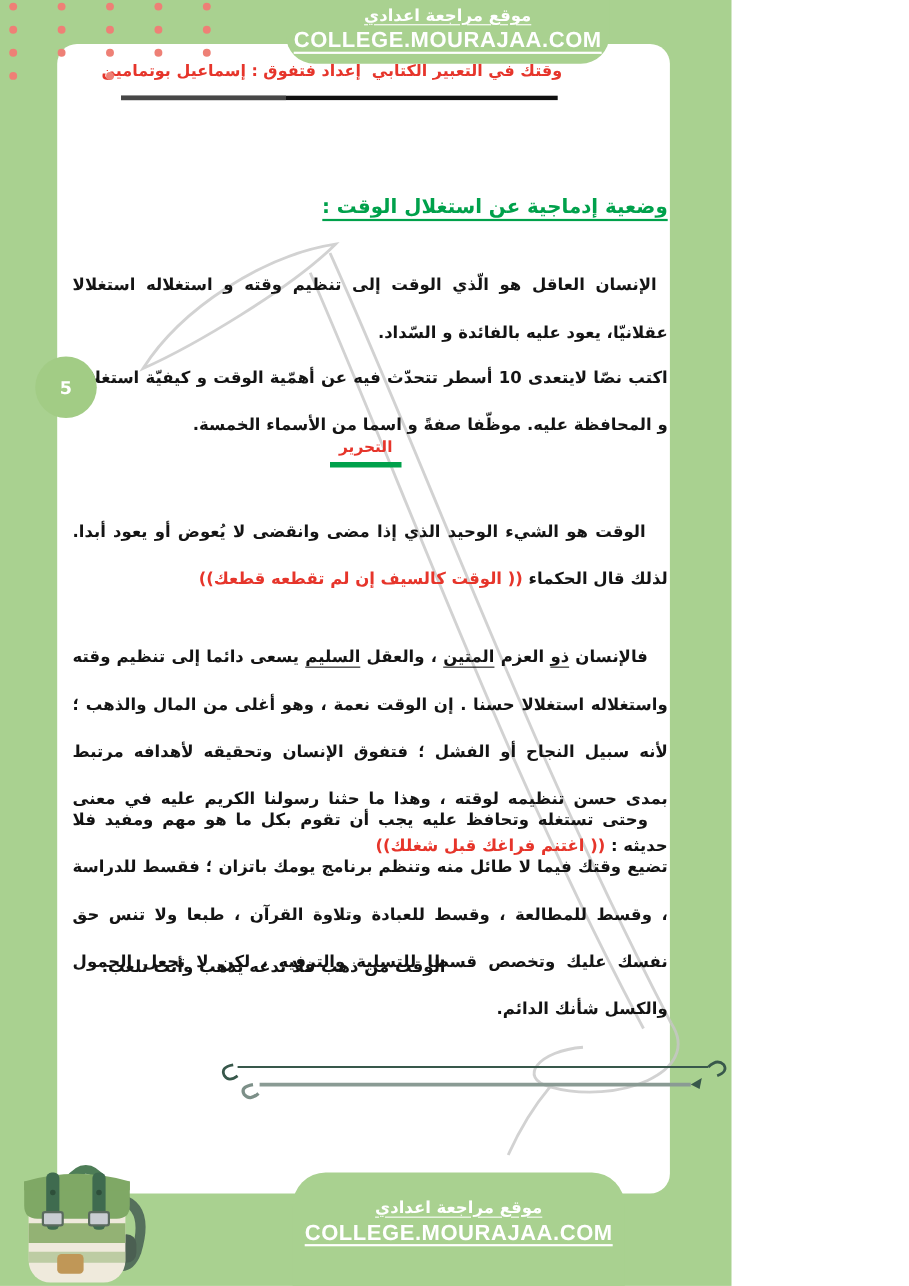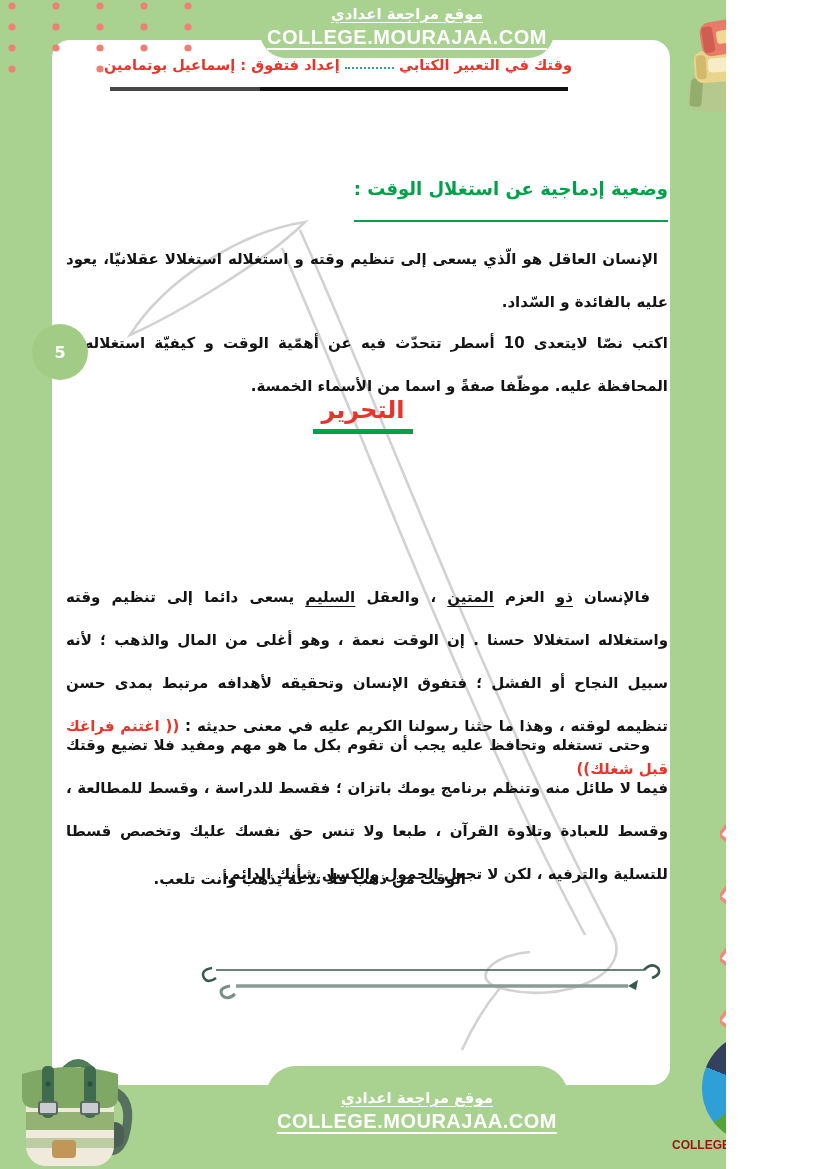--- a/index.html
+++ b/index.html
@@ -1,17 +1,17 @@
 <!DOCTYPE html>
 <html lang="ar"><head>
 <meta charset="utf-8">
 <style>
   html,body{margin:0;padding:0;background:#ffffff;}
   #canvas{
-    position:relative;width:726px;height:1169px;overflow:hidden;
+    position:relative;width:665px;height:1169px;overflow:hidden;
     background:#a9d190;
     font-family:"DejaVu Sans",sans-serif;
   }
   
   .page{
     position:absolute;top:40px;right:56px;bottom:84px;left:52px;
     background:#ffffff;border-radius:18px;
   }
   
   .banner-top{
@@ -47,38 +47,38 @@
   
   .pnum{
     position:absolute;left:32px;top:324px;width:56px;height:56px;border-radius:50%;
     background:#a2cc85;color:#ffffff;font-weight:bold;font-size:16px;
     display:flex;align-items:center;justify-content:center;z-index:6;
   }
   
   .title-green{
     position:absolute;right:58px;top:178px;z-index:4;
     color:#00a14b;font-weight:bold;font-size:18px;direction:rtl;
-    display:inline-block;border-bottom:2.5px solid #00a14b;padding-bottom:21px;
+    display:inline-block;border-bottom:2.5px solid #00a14b;padding-bottom:0;
   }
   .para{
     position:absolute;left:66px;right:58px;z-index:4;
     direction:rtl;text-align:justify;text-align-last:right;
     color:#141414;font-weight:bold;font-size:15px;line-height:43px;
   }
   .p1{top:238px;text-indent:10px;}
   .p2{top:322px;}
   .p3{top:462px;text-indent:20px;}
   .p4{top:576px;text-indent:18px;}
   .p5{top:724px;text-indent:18px;}
   .p6{top:858px;right:260px;text-align:left;text-align-last:right;}
   .red{color:#e6352b;}
   .u{text-decoration:underline;text-underline-offset:4px;}
   .sec-title-wrap{position:absolute;left:0;right:0;top:396px;text-align:center;z-index:4;}
   .sec-title{
-    display:inline-block;color:#e6352b;font-weight:bold;font-size:24px;direction:rtl;
+    display:inline-block;color:#e6352b;font-weight:bold;font-size:14px;direction:rtl;
     border-bottom:5px solid #00a14b;padding:0 8px 5px;
   }
   
   .dots-svg{position:absolute;left:4px;top:0;z-index:8;}
   .quill{position:absolute;left:0;top:0;z-index:2;}
   .divider{position:absolute;left:150px;top:948px;z-index:4;}
   .chevrons{position:absolute;left:720px;top:782px;z-index:6;}
   .diamond{
     position:absolute;border:2.5px solid #ef8a7c;transform:rotate(45deg);
     background:transparent;z-index:6;
@@ -182,27 +182,30 @@
   </div>
   <div class="hdr-rule"></div>
   <div class="hdr-rule-gray"></div>
 
   <div class="pnum">
     <span>5</span>
   </div>
 
   <div class="title-green">وضعية إدماجية عن استغلال الوقت :</div>
 
-  <div class="para p1">الإنسان العاقل هو الّذي يسعى إلى تنظيم وقته و استغلاله استغلالا عقلانيّا، يعود عليه بالفائدة و السّداد.</div>
+  <div class="para p1">الإنسان العاقل هو الّذي الوقت إلى تنظيم وقته و استغلاله استغلالا عقلانيّا، يعود عليه بالفائدة و السّداد.</div>
   <div class="para p2">اكتب نصّا لايتعدى 10 أسطر تتحدّث فيه عن أهمّية الوقت و كيفيّة استغلاله و المحافظة عليه. موظّفا صفةً و اسما من الأسماء الخمسة.</div>
 
   <div class="sec-title-wrap">
     <span class="sec-title">التحرير</span>
   </div>
 
+  <div class="para p3">
+    <span>الوقت هو الشيء الوحيد الذي إذا مضى وانقضى لا يُعوض أو يعود أبدا. لذلك قال الحكماء </span><span class="red">(( الوقت كالسيف إن لم تقطعه قطعك))</span>
+  </div>
 
   <div class="para p4">
     <span>فالإنسان </span><span class="u">ذو</span><span> العزم </span><span class="u">المتين</span><span> ، والعقل </span><span class="u">السليم</span><span> يسعى دائما إلى تنظيم وقته واستغلاله استغلالا حسنا . إن الوقت نعمة ، وهو أغلى من المال والذهب ؛ لأنه سبيل النجاح أو الفشل ؛ فتفوق الإنسان وتحقيقه لأهدافه مرتبط بمدى حسن تنظيمه لوقته ، وهذا ما حثنا رسولنا الكريم عليه في معنى حديثه : </span><span class="red">(( اغتنم فراغك قبل شغلك))</span>
   </div>
 
   <div class="para p5">وحتى تستغله وتحافظ عليه يجب أن تقوم بكل ما هو مهم ومفيد فلا تضيع وقتك فيما لا طائل منه وتنظم برنامج يومك باتزان ؛ فقسط للدراسة ، وقسط للمطالعة ، وقسط للعبادة وتلاوة القرآن ، طبعا ولا تنس حق نفسك عليك وتخصص قسطا للتسلية والترفيه ، لكن لا تجعل الحمول والكسل شأنك الدائم.</div>
   <div class="para p6">الوقت من ذهب فلا تدعه يذهب وأنت تلعب.</div>
 
   <svg class="divider" width="540" height="60" viewBox="0 0 540 60">
     <g fill="none">

